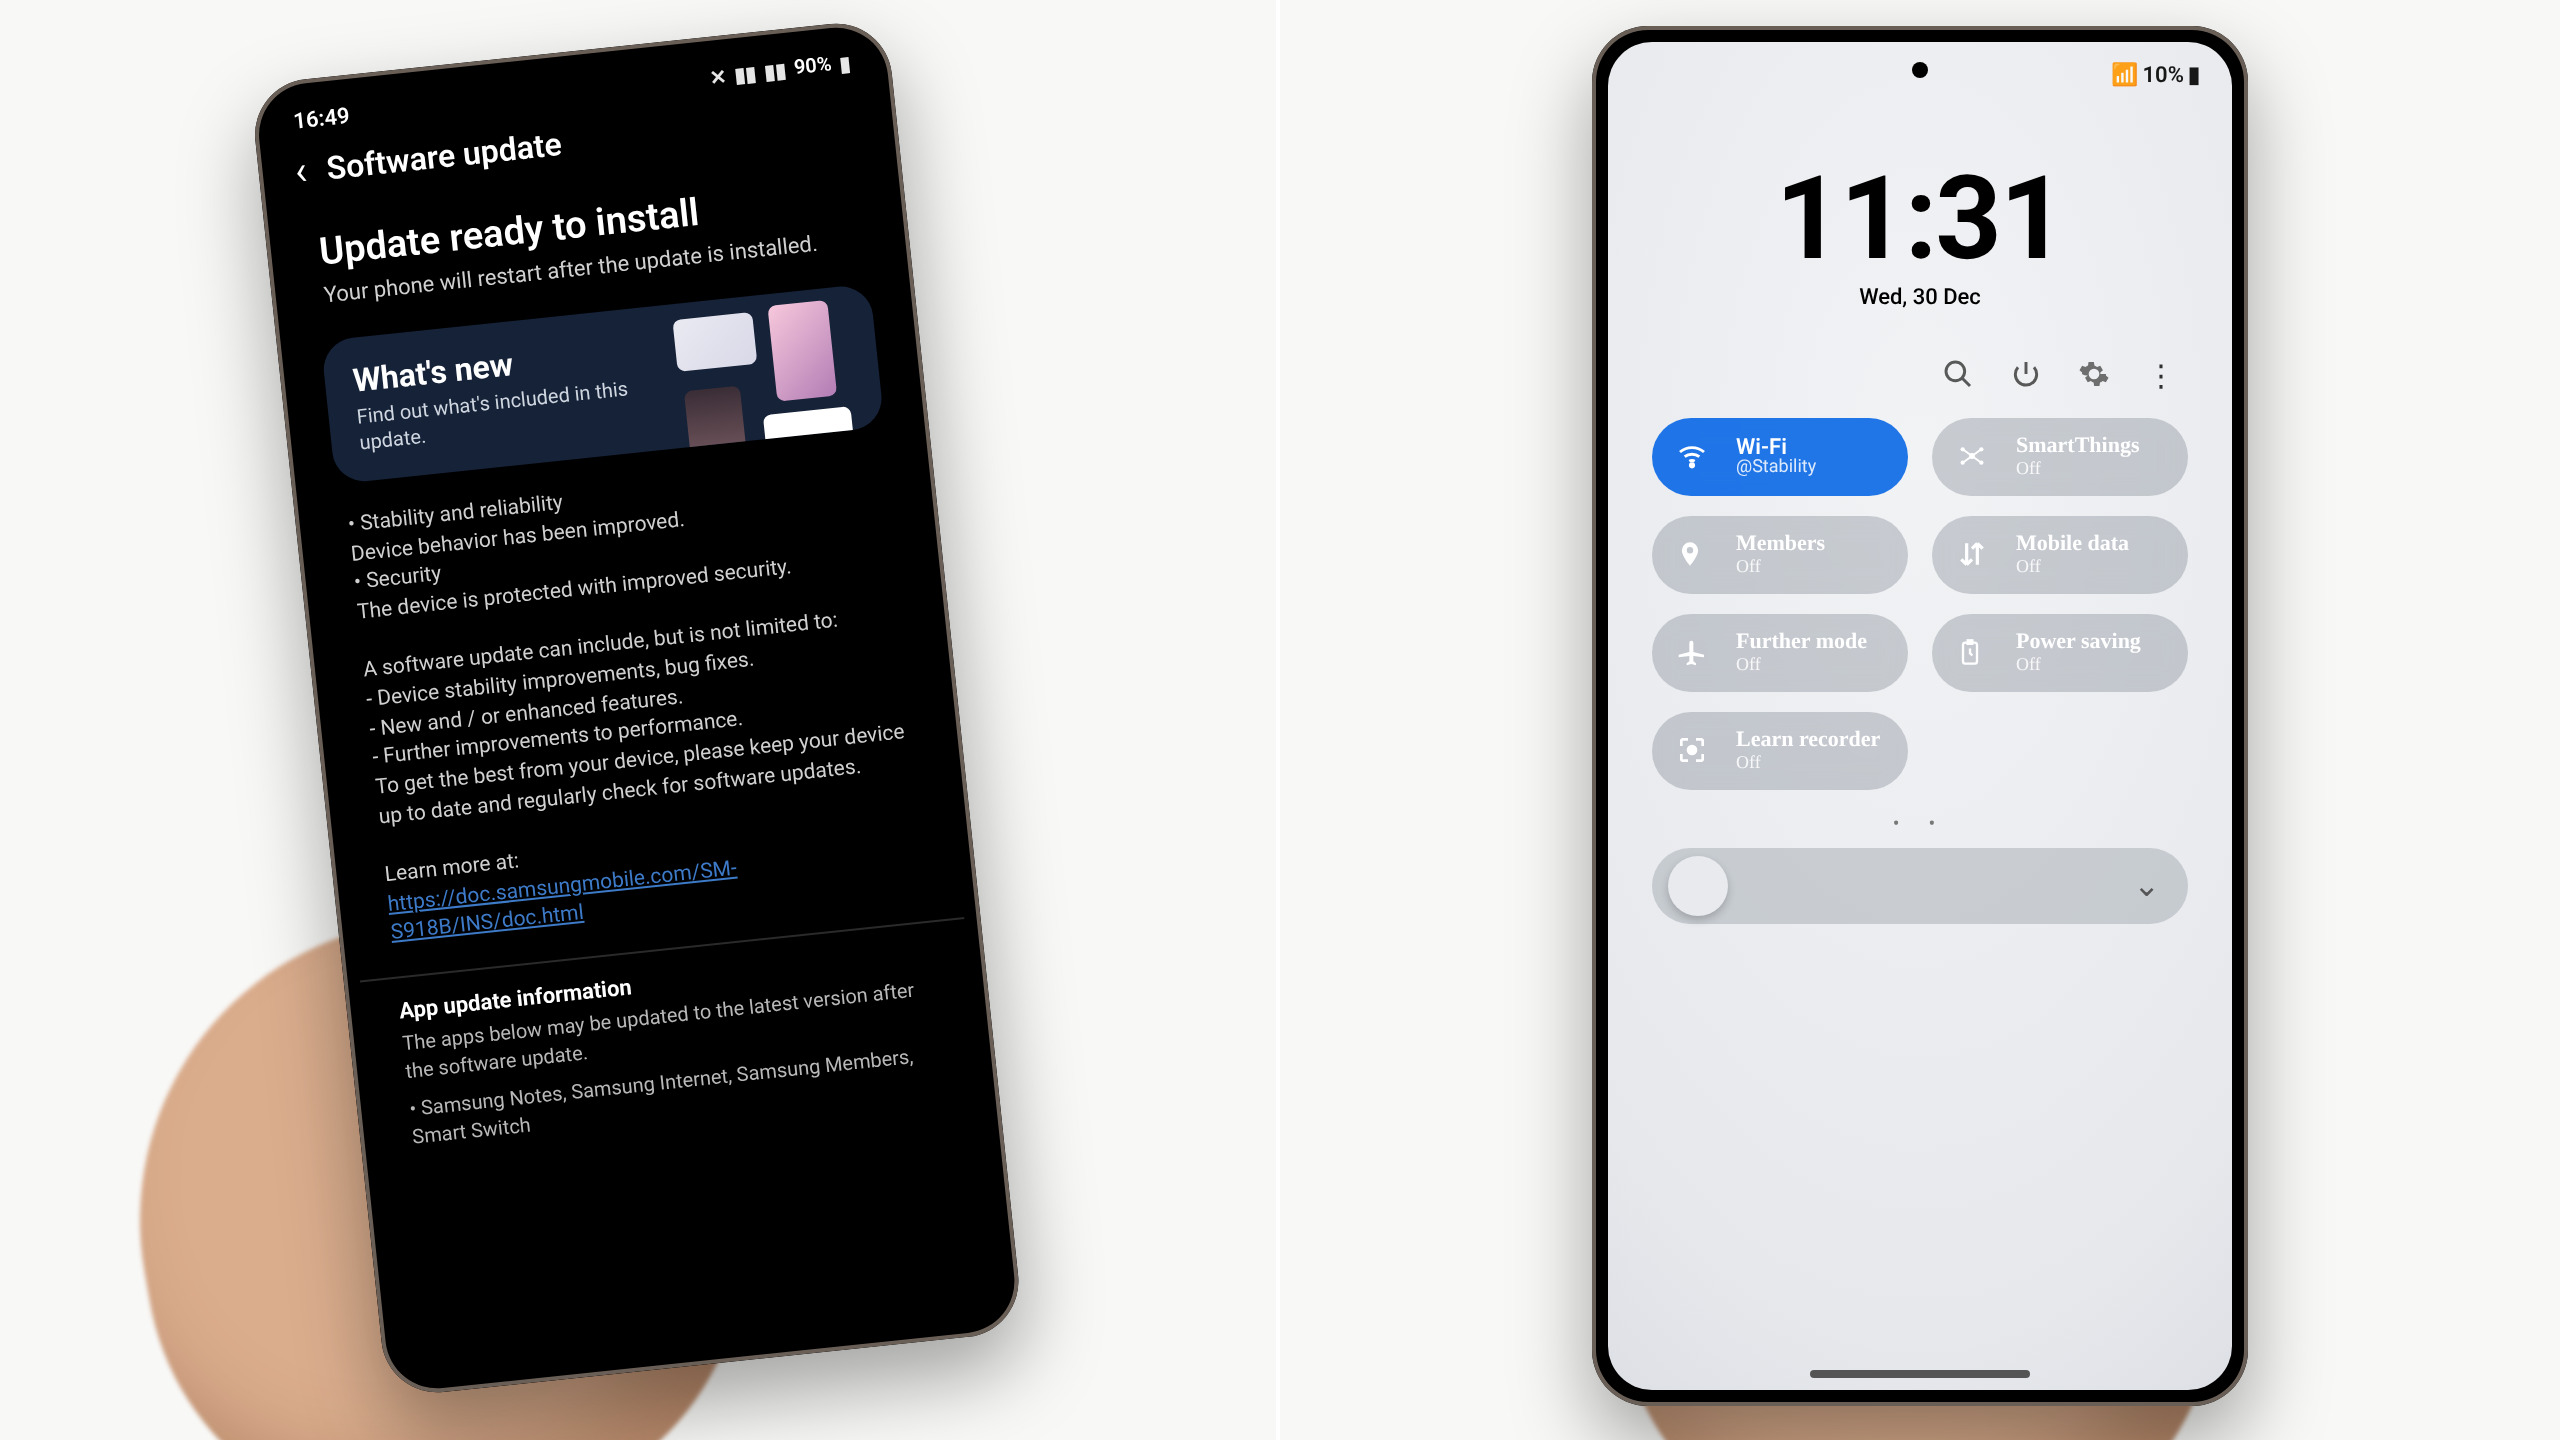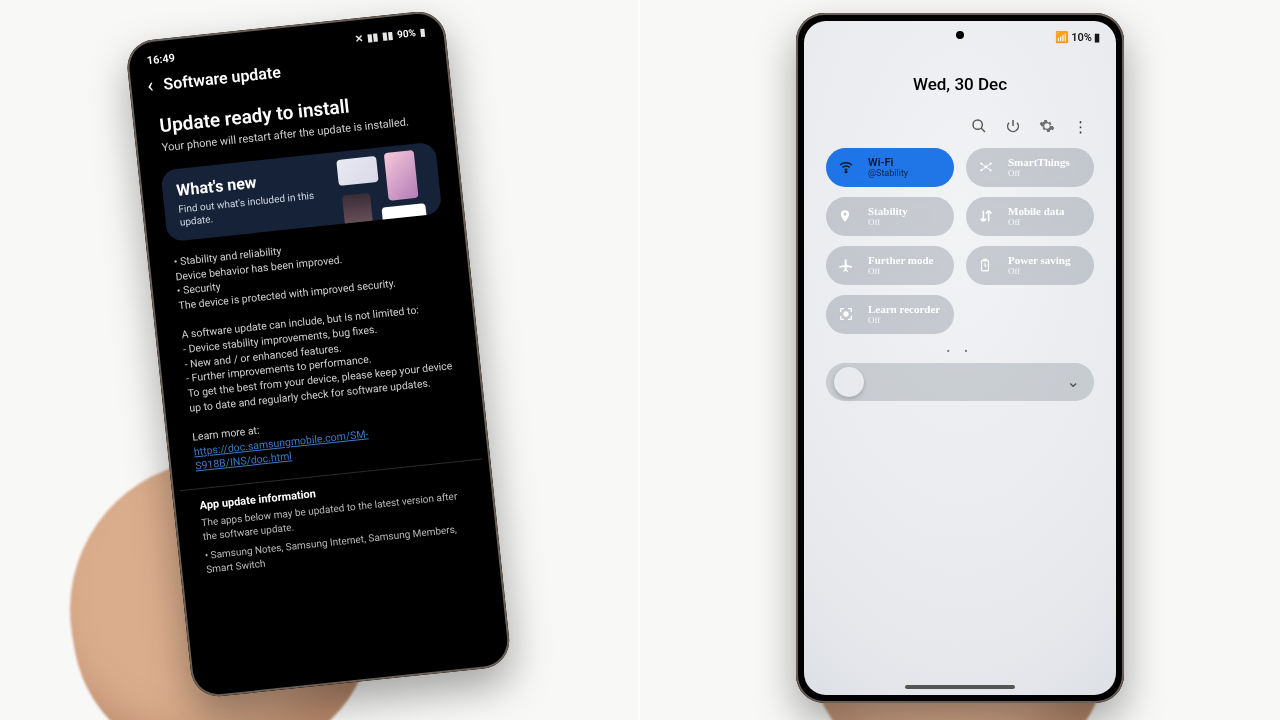--- a/index.html
+++ b/index.html
@@ -68,33 +68,33 @@
   .screen.light {
     background: radial-gradient(140% 120% at 50% 30%, #f2f3f5 0%, #e6e8ec 55%, #c8ccd3 100%);
     color:#000;
   }
   .notch{ position:absolute; top:10px; left:50%; transform:translateX(-50%); width:8px; height:8px; border-radius:50%; background:#000;}
   .sb2 { display:flex; justify-content:flex-end; padding:10px 16px 4px; font-size:11px; font-weight:600; gap:2px;}
   .sb2 span{opacity:.9;}
 
   .clock { text-align:center; margin-top:28px; }
   .clock .time { font-size:58px; font-weight:700; letter-spacing:-1px; }
-  .clock .date { font-size:17px; font-weight:500; margin-top:-2px; }
+  .clock .date { font-size:11px; font-weight:500; margin-top:-2px; }
 
   .qs-top-icons{ display:flex; justify-content:flex-end; gap:18px; padding:24px 28px 8px; font-size:15px;}
   .qs-top-icons span{ opacity:.8; cursor:pointer;}
 
   .qs-grid{ display:grid; grid-template-columns:1fr 1fr; gap:10px 12px; padding: 4px 22px; }
   .tile{
     display:flex; align-items:center; gap:8px;
     border-radius:26px; padding:9px 12px;
     backdrop-filter: blur(6px);
     cursor:pointer;
   }
-  .tile.on{  background: rgba(20,110,230,.95); color:#0f172a;}
+  .tile.on{  background: rgba(20,110,230,.95); color:#ffffff;}
   .tile.off{ background: rgba(120,128,140,.35); color:#fff;font-family:Liberation Serif, serif;}
   .tile .ic{ width:22px; text-align:center; font-size:14px; flex-shrink:0;}
   .tile .txt .t1{ font-size:11px; font-weight:600; line-height:1.05;}
   .tile .txt .t2{ font-size:9px; opacity:.85; line-height:1.05;}
 
   .dots{ text-align:center; font-size:10px; color:#777; letter-spacing:6px; margin:8px 0 6px;}
 
   .bright{
     margin:4px 22px; height:38px; border-radius:20px;
     background:rgba(120,128,140,.30); position:relative;
@@ -192,20 +192,21 @@
     <div class="screen light">
       <div class="notch"></div>
 
       <div class="sb2">
         <span>📶</span>
         <span>10%</span>
         <span>▮</span>
       </div>
 
       <div class="clock">
+        <div class="time">11:31</div>
         <div class="date">Wed, 30 Dec</div>
       </div>
 
       <div class="qs-top-icons">
         <span>
           <svg width="16" height="16" viewBox="0 0 24 24" fill="none" stroke="#333" stroke-width="2.2">
               <circle cx="10" cy="10" r="7"></circle>
               <line x1="15" y1="15" x2="21" y2="21"></line>
             </svg>
         </span>
@@ -254,21 +255,21 @@
               <div class="t2">Off</div>
             </span>
           </div>
           <div class="tile off">
             <span class="ic">
               <svg width="14" height="16" viewBox="0 0 24 24" fill="currentColor">
                 <path d="M12 2a7 7 0 0 0-7 7c0 5 7 13 7 13s7-8 7-13a7 7 0 0 0-7-7zm0 9.5A2.5 2.5 0 1 1 12 6a2.5 2.5 0 0 1 0 5.5z"></path>
               </svg>
             </span>
             <span class="txt">
-              <div class="t1">Stability</div>
+              <div class="t1">Members</div>
               <div class="t2">Off</div>
             </span>
           </div>
           <div class="tile off">
             <span class="ic">
               <svg width="16" height="16" viewBox="0 0 24 24" fill="none" stroke="currentColor" stroke-width="2.4">
                 <path d="M8 4v16M8 20l-4-4M8 20l4-4M16 20V4M16 4l-4 4M16 4l4 4"></path>
               </svg>
             </span>
             <span class="txt">

